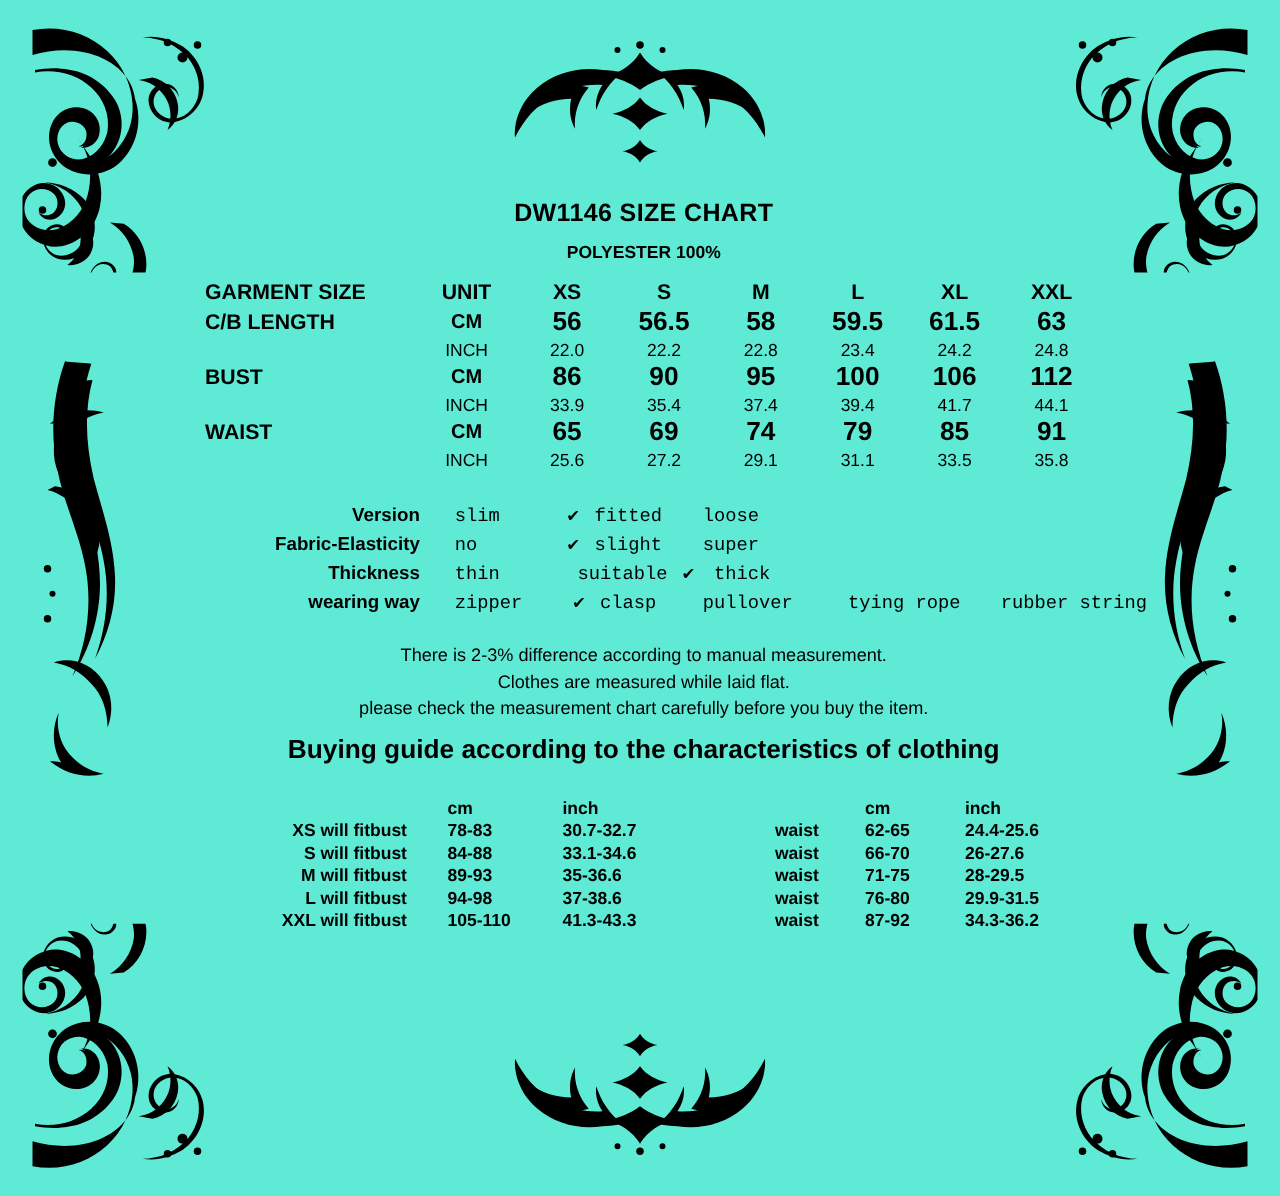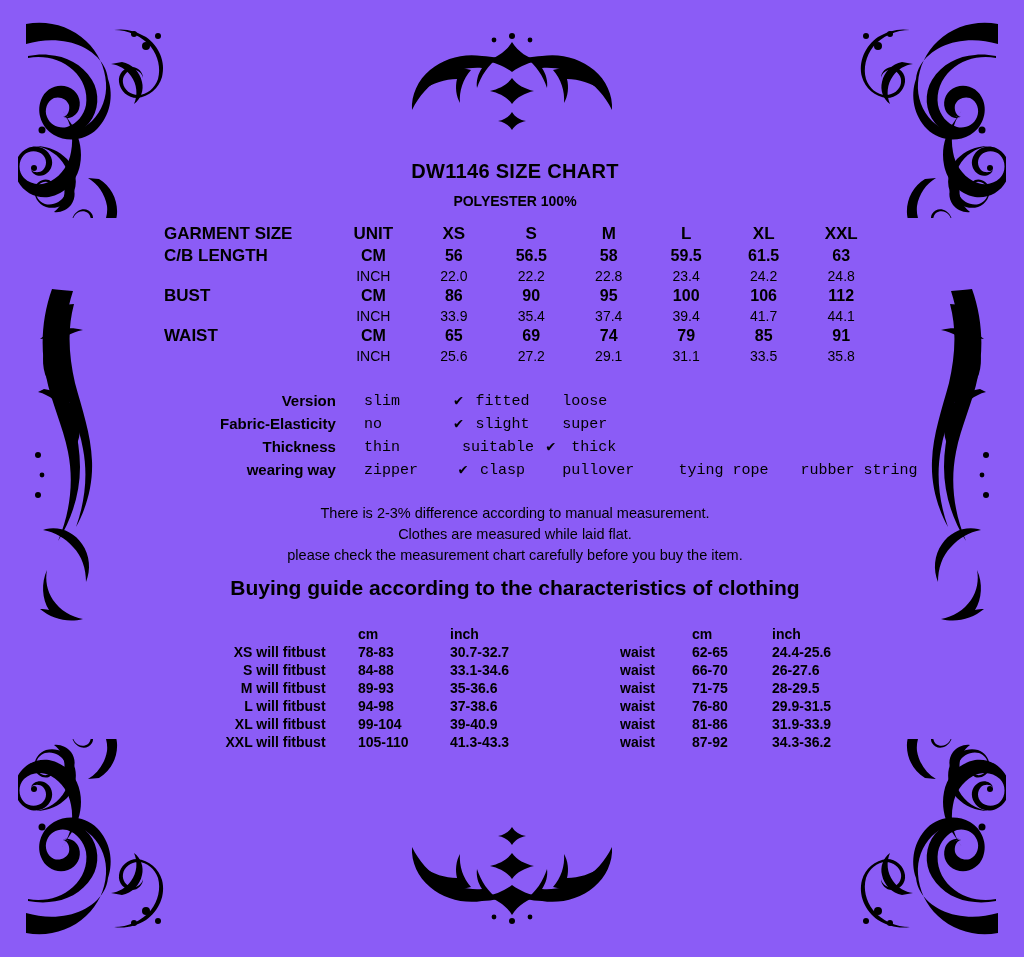--- a/index.html
+++ b/index.html
@@ -4,21 +4,21 @@
 <style>
   html, body {
     margin: 0;
     padding: 0;
     background: #ffffff;
   }
   #page {
     position: relative;
     width: 1024px;
     height: 957px;
-    background: #8b5cf6;
+    background: #5eead4;
     font-family: "Liberation Sans", sans-serif;
     color: #000000;
     overflow: hidden;
   }
 
   
   .ornament {
     position: absolute;
     pointer-events: none;
   }
@@ -79,21 +79,21 @@
     font-weight: bold;
     font-size: 16px;
   }
   table.size-table td.unitcell.small {
     font-weight: normal;
     font-size: 14px;
   }
   table.size-table td.val {
     width: 78px;
     font-weight: bold;
-    font-size: 16px;
+    font-size: 21px;
   }
   table.size-table td.val.small {
     font-weight: normal;
     font-size: 14px;
   }
   table.size-table th {
     font-weight: bold;
     font-size: 17px;
   }
   table.size-table th.rowlabel {
@@ -475,29 +475,20 @@
         <tr>
           <td class="g-size">L will fit</td>
           <td class="g-bust">bust</td>
           <td class="g-bustcm">94-98</td>
           <td class="g-bustin">37-38.6</td>
           <td class="g-waist">waist</td>
           <td class="g-waistcm">76-80</td>
           <td class="g-waistin">29.9-31.5</td>
         </tr>
         <tr>
-          <td class="g-size">XL will fit</td>
-          <td class="g-bust">bust</td>
-          <td class="g-bustcm">99-104</td>
-          <td class="g-bustin">39-40.9</td>
-          <td class="g-waist">waist</td>
-          <td class="g-waistcm">81-86</td>
-          <td class="g-waistin">31.9-33.9</td>
-        </tr>
-        <tr>
           <td class="g-size">XXL will fit</td>
           <td class="g-bust">bust</td>
           <td class="g-bustcm">105-110</td>
           <td class="g-bustin">41.3-43.3</td>
           <td class="g-waist">waist</td>
           <td class="g-waistcm">87-92</td>
           <td class="g-waistin">34.3-36.2</td>
         </tr>
       </tbody>
         </table>

